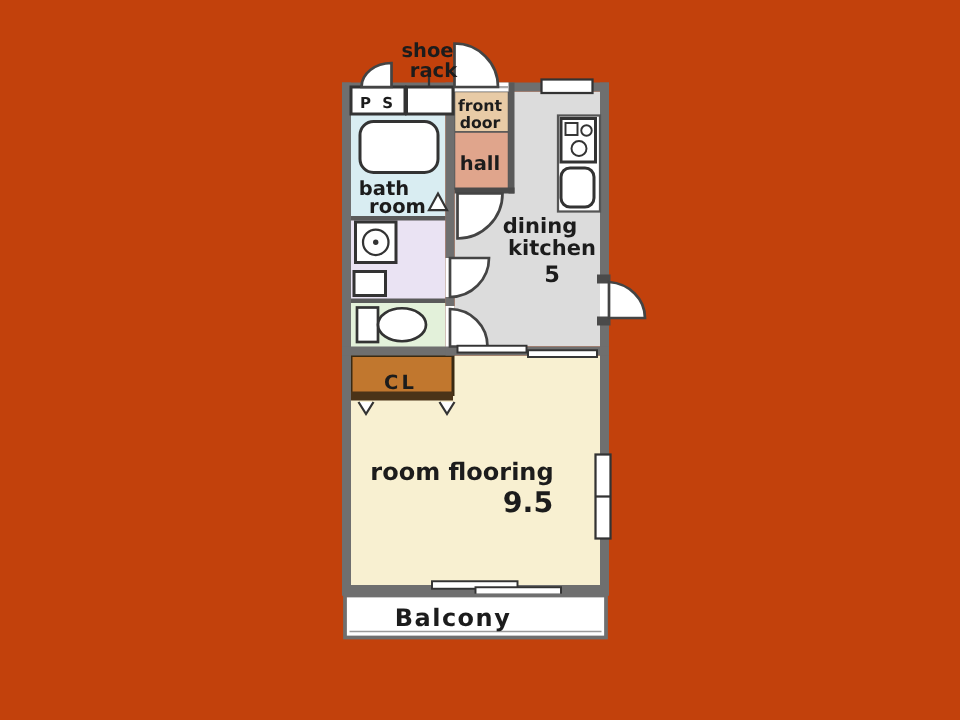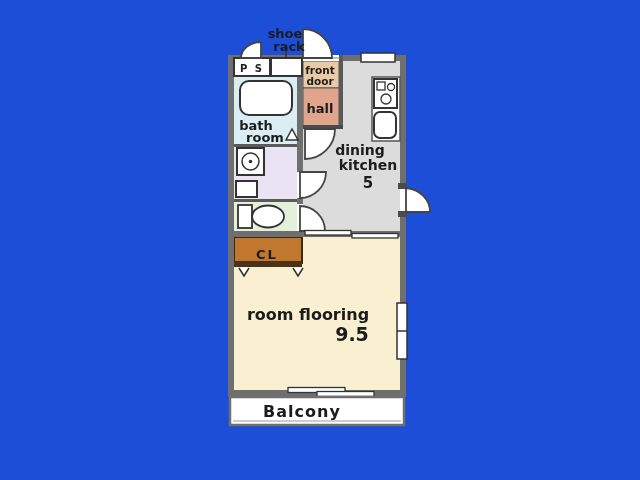--- a/index.html
+++ b/index.html
@@ -1,16 +1,16 @@
 <!DOCTYPE html>
 <html><head>
 <meta charset="utf-8">
 <style>
   html,body{margin:0;padding:0;background:#ffffff;}
-  #canvas{position:relative;width:640px;height:480px;background:#1d4ed8;overflow:hidden;
+  #canvas{position:relative;width:640px;height:480px;background:#c2410c;overflow:hidden;
           font-family:"DejaVu Sans",sans-serif;}
   svg text{font-family:"DejaVu Sans",sans-serif;font-weight:bold;fill:#1c1c1c;}
   #watermark{
     position:absolute;left:176px;top:219px;width:280px;height:34px;
     font-size:29px;font-weight:bold;letter-spacing:3px;white-space:nowrap;
     color:rgba(238,236,230,0.75);
     text-shadow:0 0 2px rgba(120,120,120,0.55),0 0 1px rgba(100,100,100,0.45);
     filter:blur(0.7px);
     pointer-events:none;
   }

